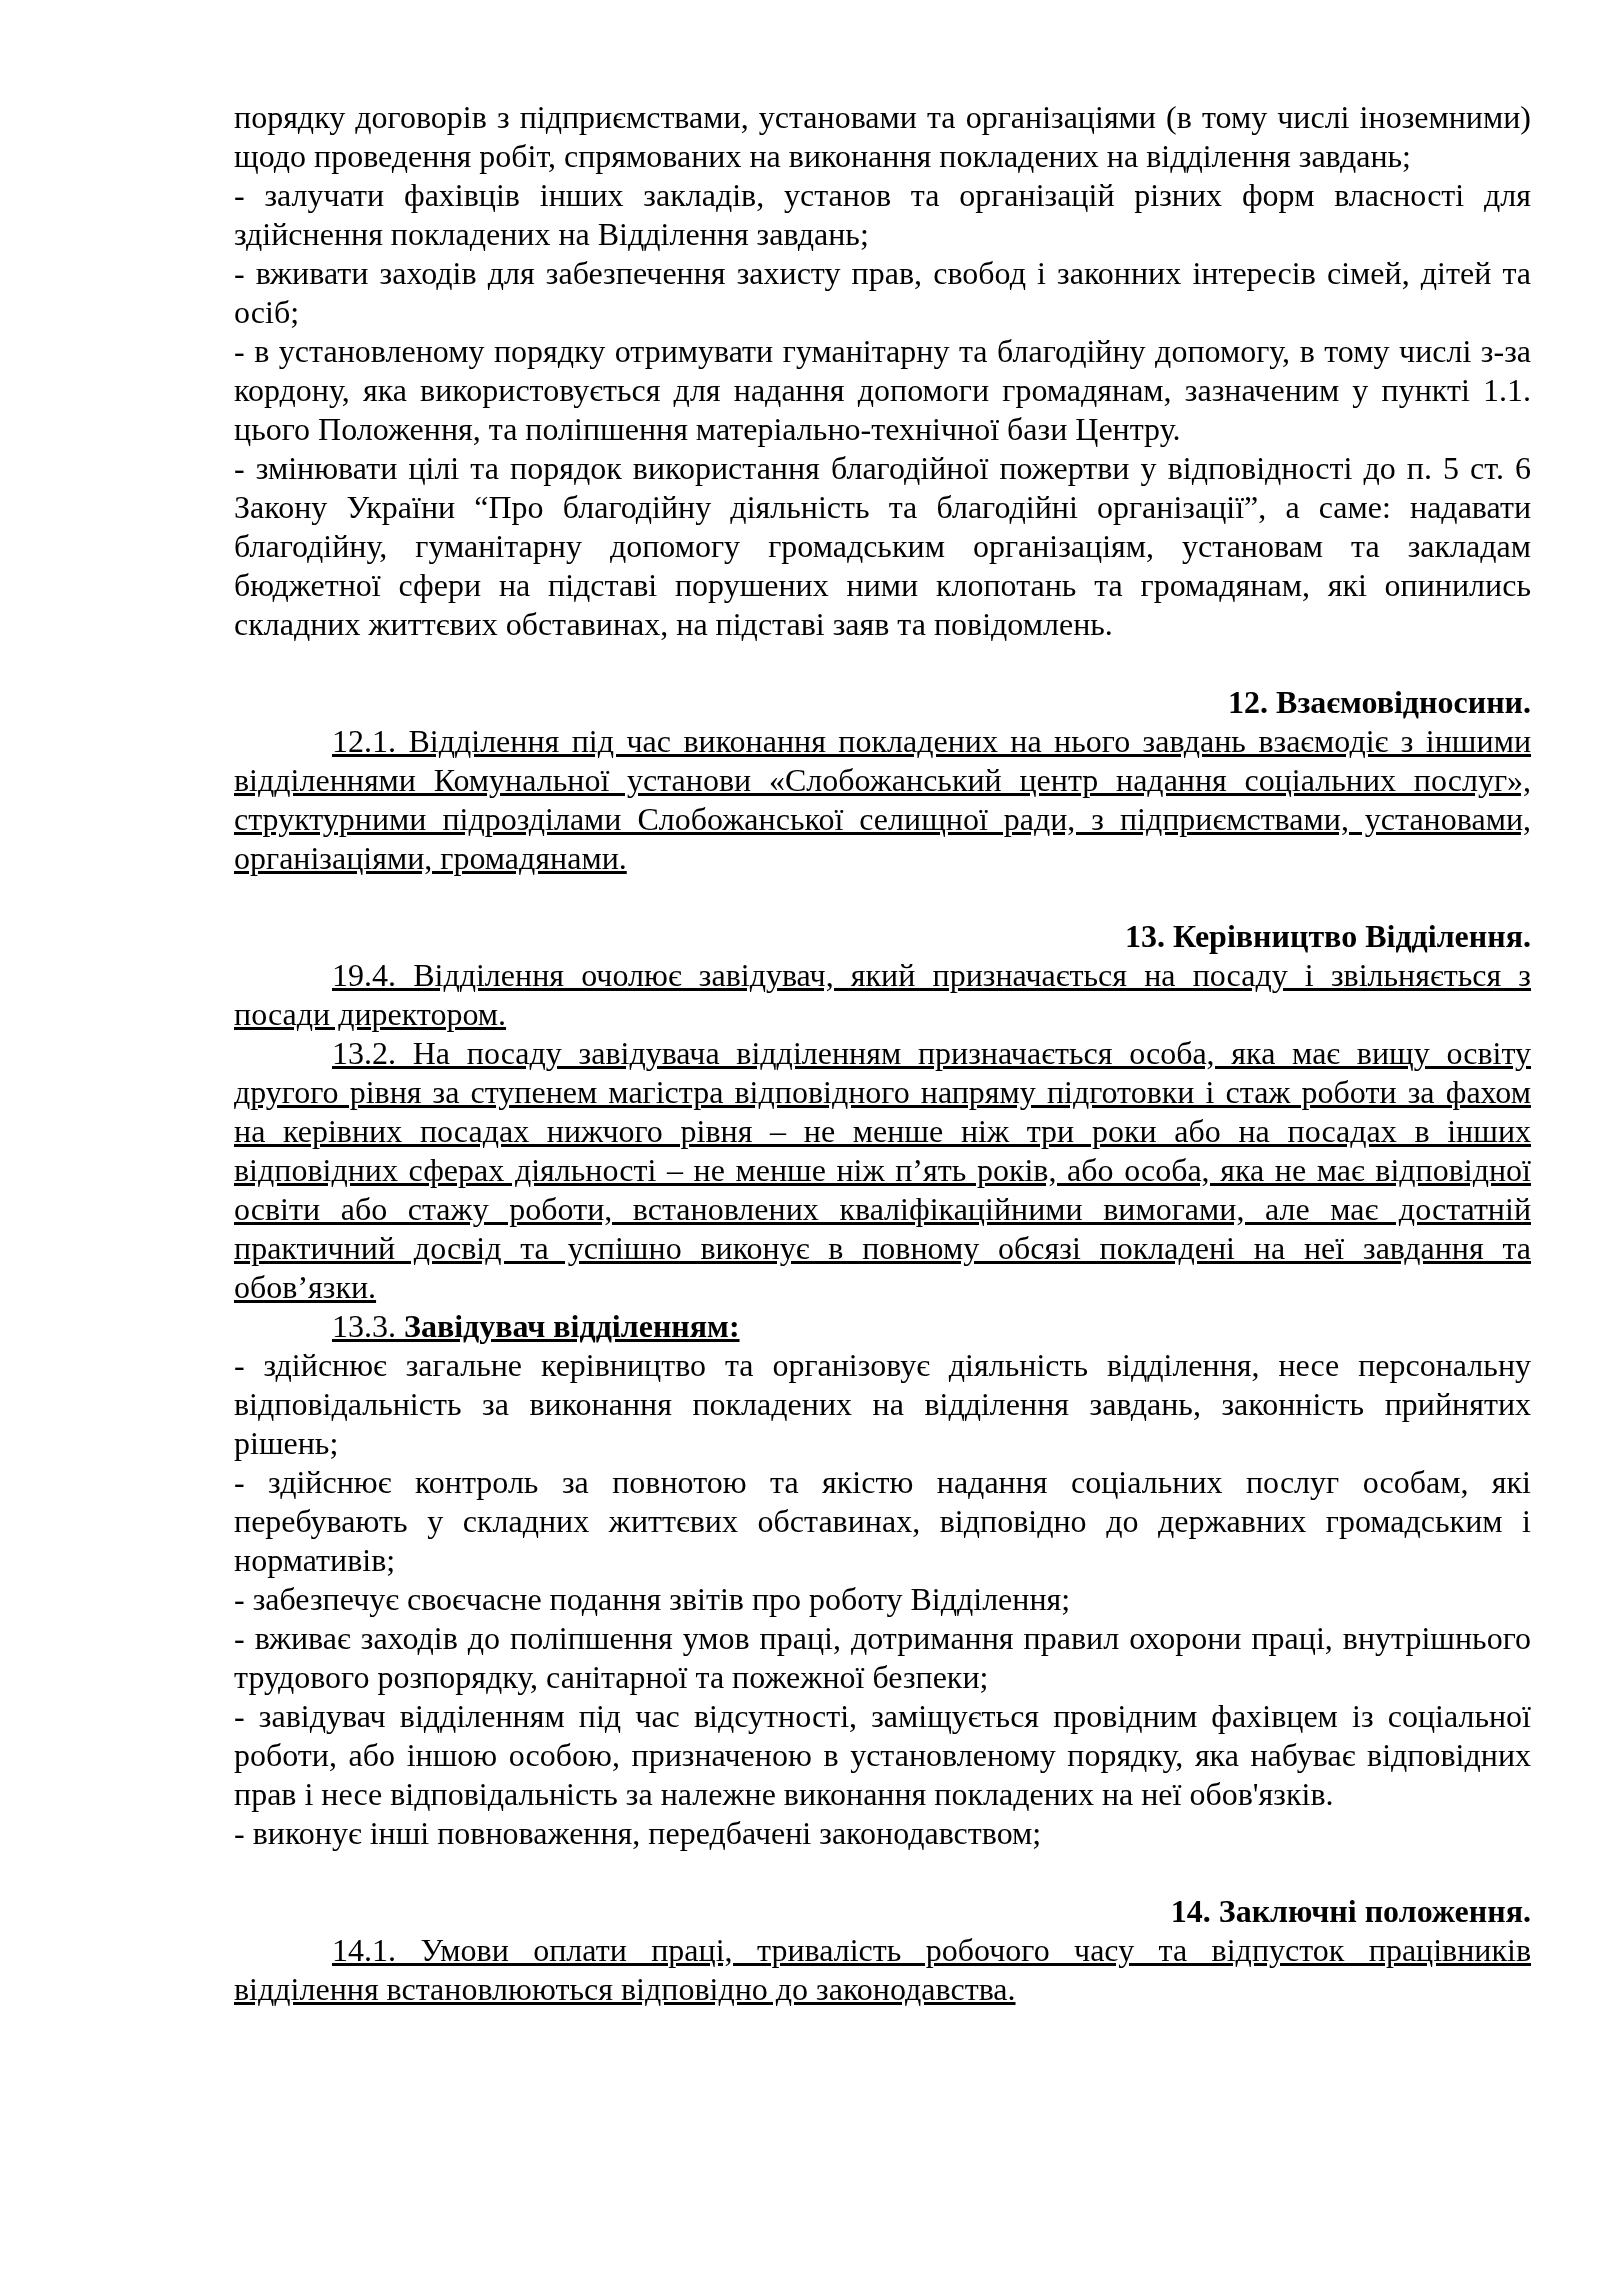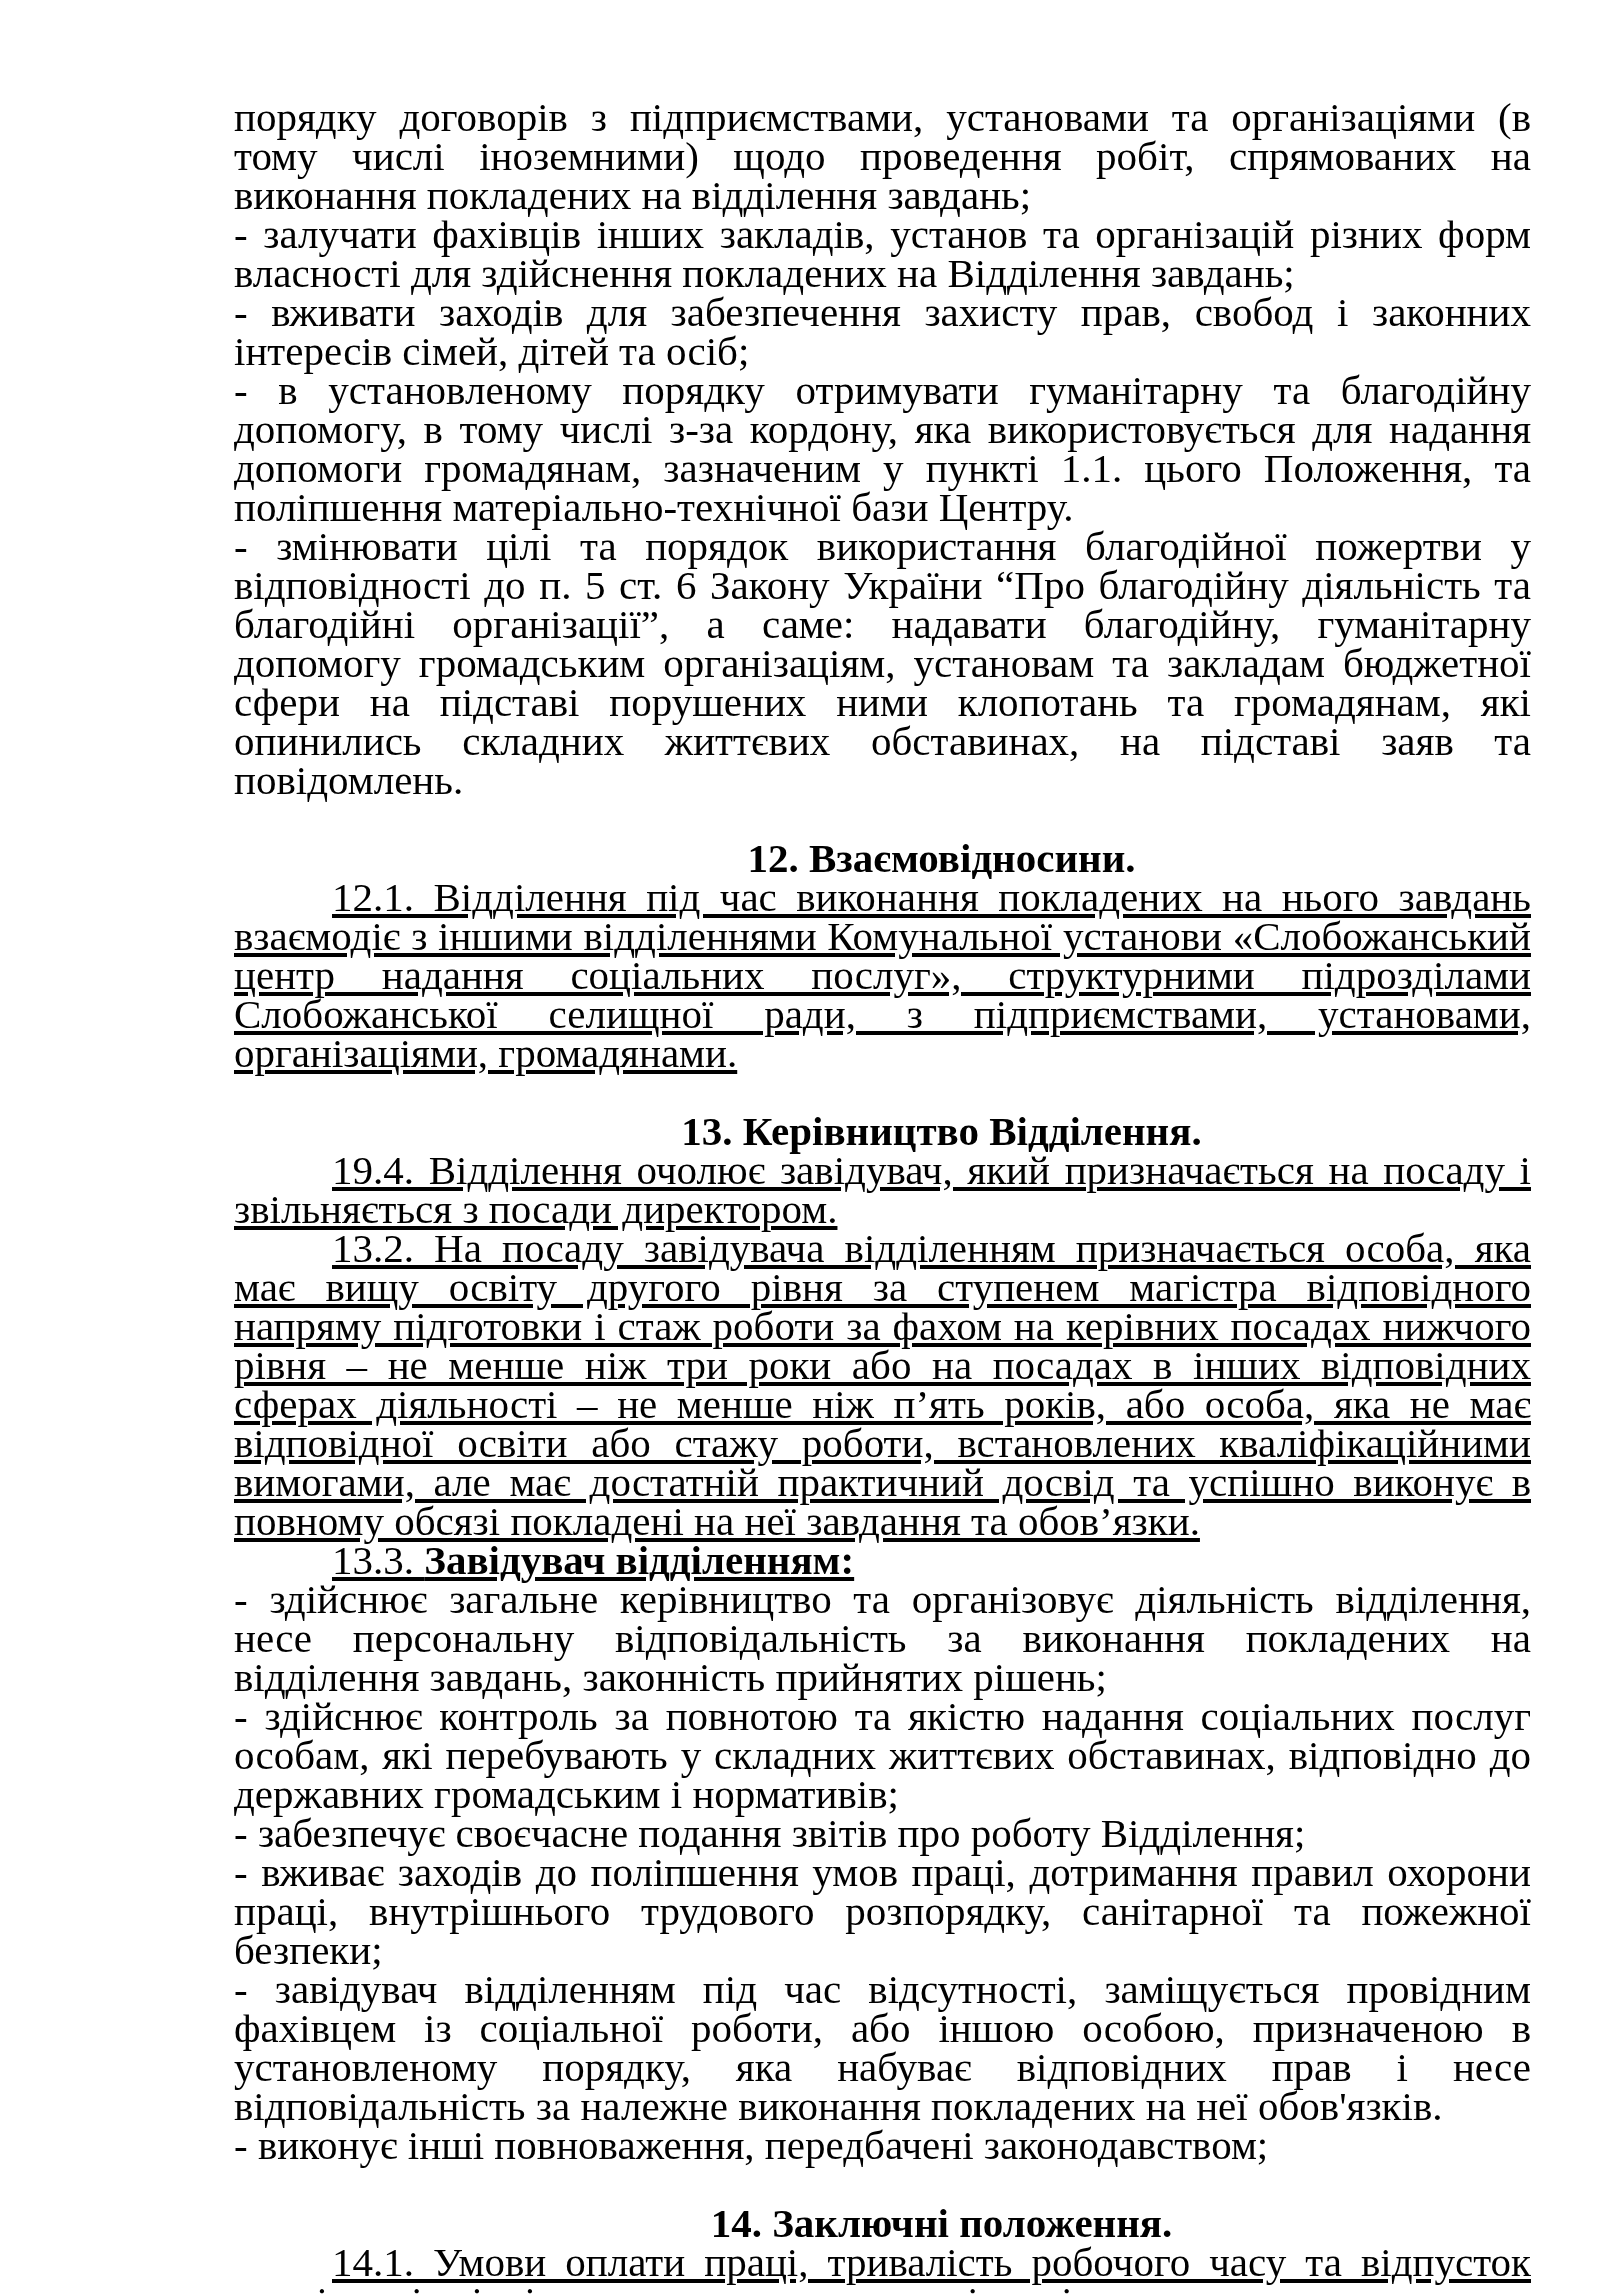--- a/index.html
+++ b/index.html
@@ -8,21 +8,21 @@
     background: #ffffff;
   }
   .page {
     position: relative;
     width: 1623px;
     height: 2295px;
     background: #ffffff;
     overflow: hidden;
     box-sizing: border-box;
     font-family: "Liberation Serif", "DejaVu Serif", serif;
-    font-size: 41px;
+    font-size: 32px;
     line-height: 39px;
     color: #000000;
   }
   .doc {
     box-sizing: border-box;
     padding: 98px 92px 0 234px;
     text-align: justify;
   }
   .doc p {
     margin: 0;
@@ -31,21 +31,21 @@
   }
   p.paragraph, p.bullet {
     text-align: justify;
   }
   p.indent {
     text-indent: 98px;
     text-decoration: underline;
   }
   p.heading {
     font-weight: bold;
-    text-align: center;
+    text-align: right;
     text-indent: 118px;
     margin-top: 39px;
   }
   .b { font-weight: bold; }
 </style>
 </head>
 <body>
 
 <div class="page">
   <div class="doc">

